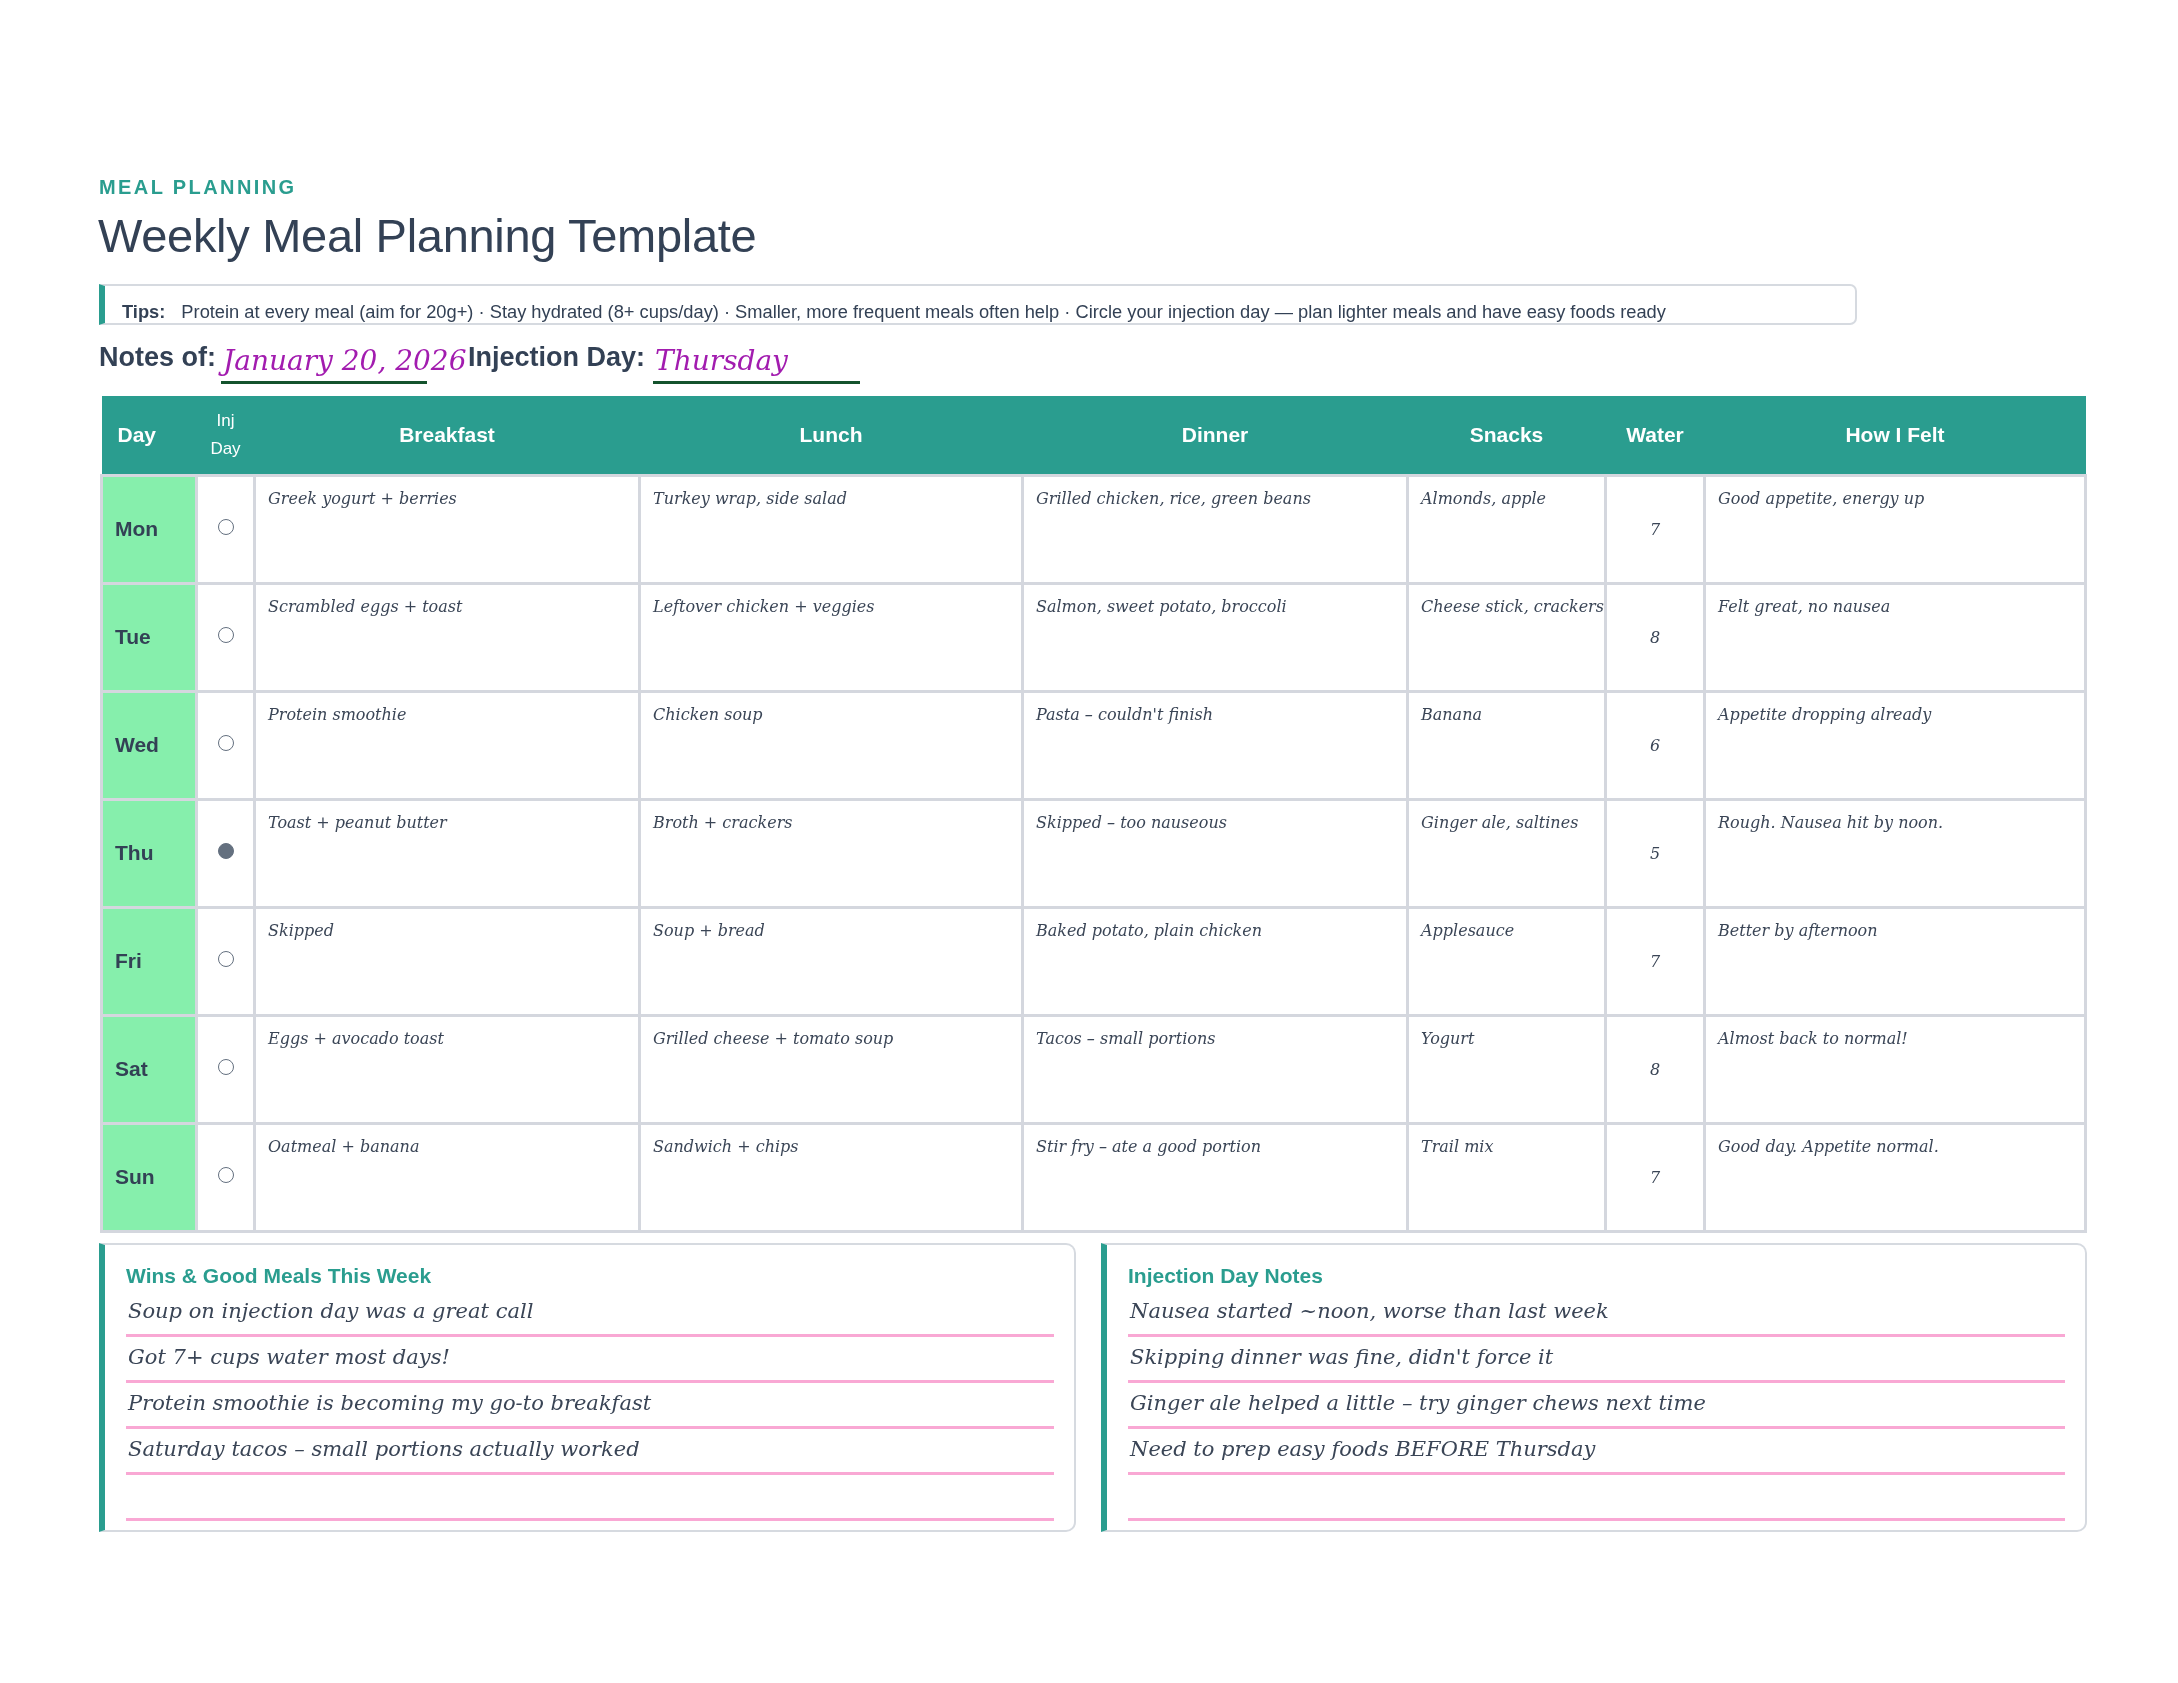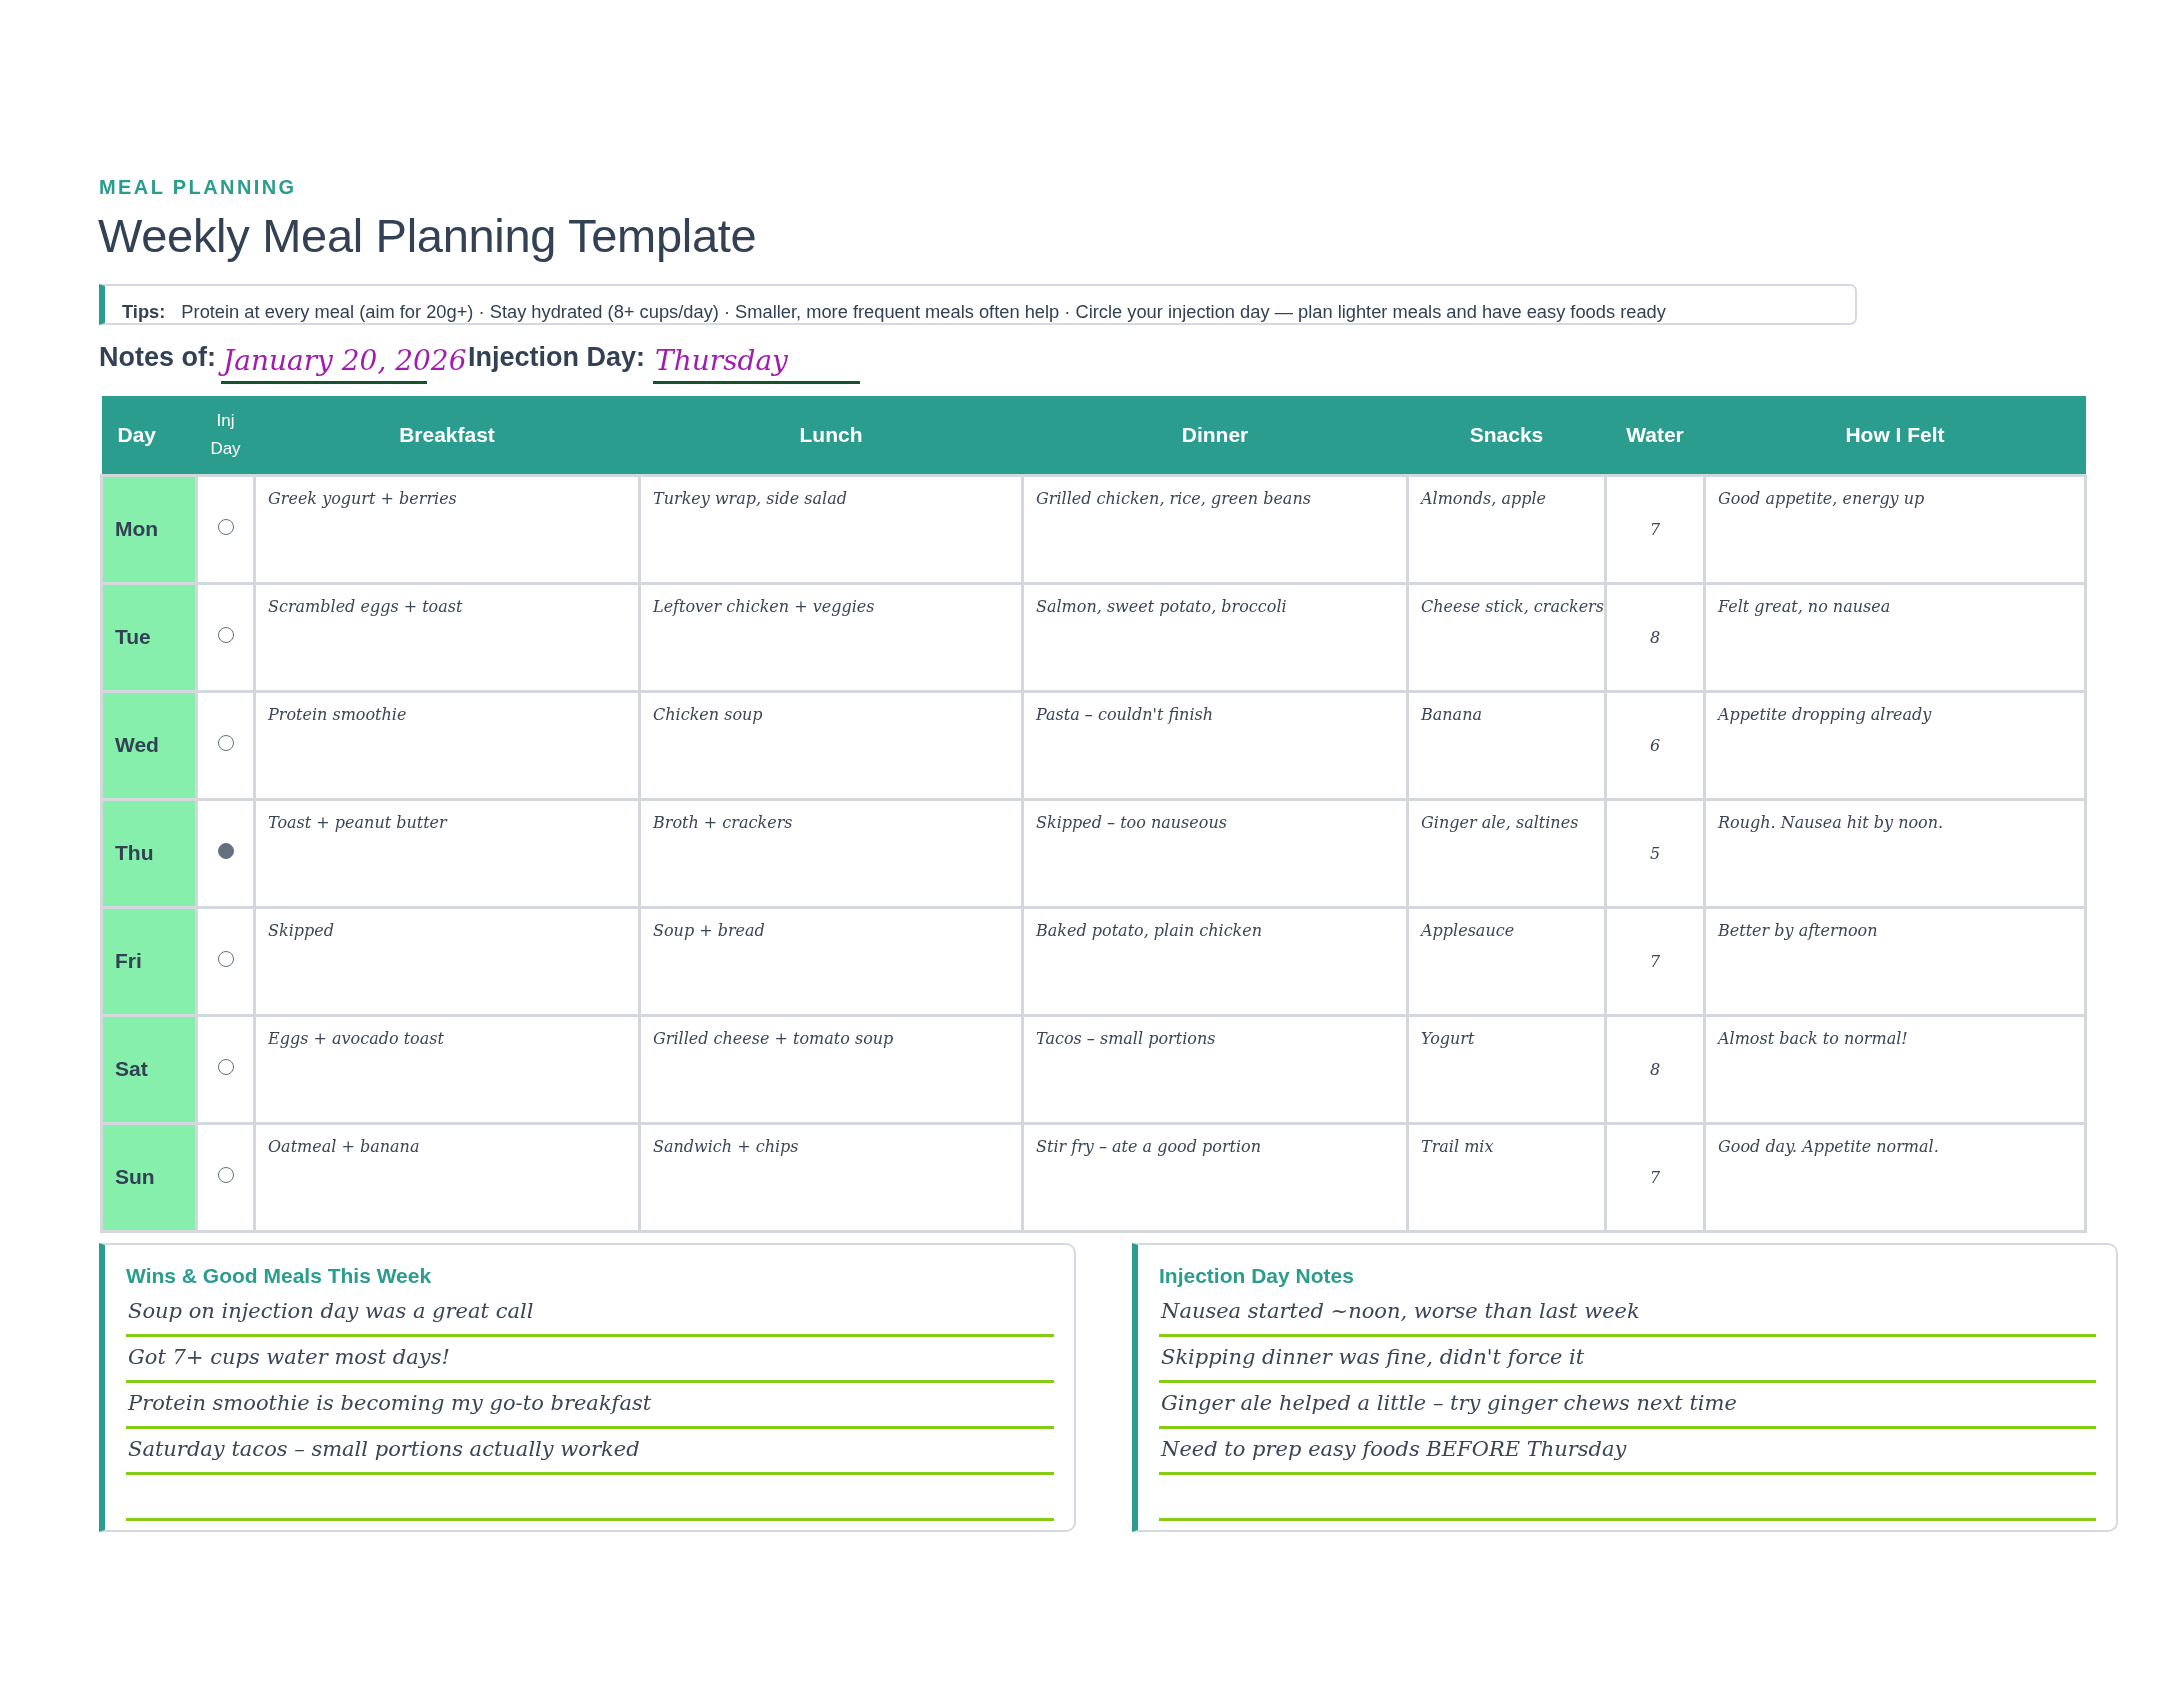--- a/index.html
+++ b/index.html
@@ -59,26 +59,26 @@
     }
     .circle.filled { background: #64707f; border-color: #64707f; }
     .meal-table td.water-cell { text-align: center; vertical-align: middle; padding: 0; font-size: 16px; }
 
     .panel {
       position: absolute; top: 1243px; height: 289px;
       border: 2px solid #d6dae0; border-left: 6px solid #2a9d8f; border-radius: 0 10px 10px 0;
       padding: 0 20px 0 21px;
     }
     .panel-left { left: 99px; width: 977px; }
-    .panel-right { left: 1101px; width: 986px; margin-left: 31px; }
+    .panel-right { left: 1101px; width: 986px; }
     .panel-title {
       margin-top: 16px; font-size: 21px; font-weight: bold; color: #2a9d8f; height: 30px; line-height: 30px;
     }
     .note-line {
-      height: 46px; border-bottom: 3px solid #84cc16;
+      height: 46px; border-bottom: 3px solid #f9a8d4;
       font-family: "DejaVu Serif", serif; font-style: italic; font-size: 21px; color: #3a4556;
       line-height: 40px; padding-left: 2px; white-space: nowrap; overflow: hidden;
     }
   </style>
 </head>
 <body>
 
 <div class="eyebrow">MEAL PLANNING</div>
 <h1 class="title">Weekly Meal Planning Template</h1>
 

